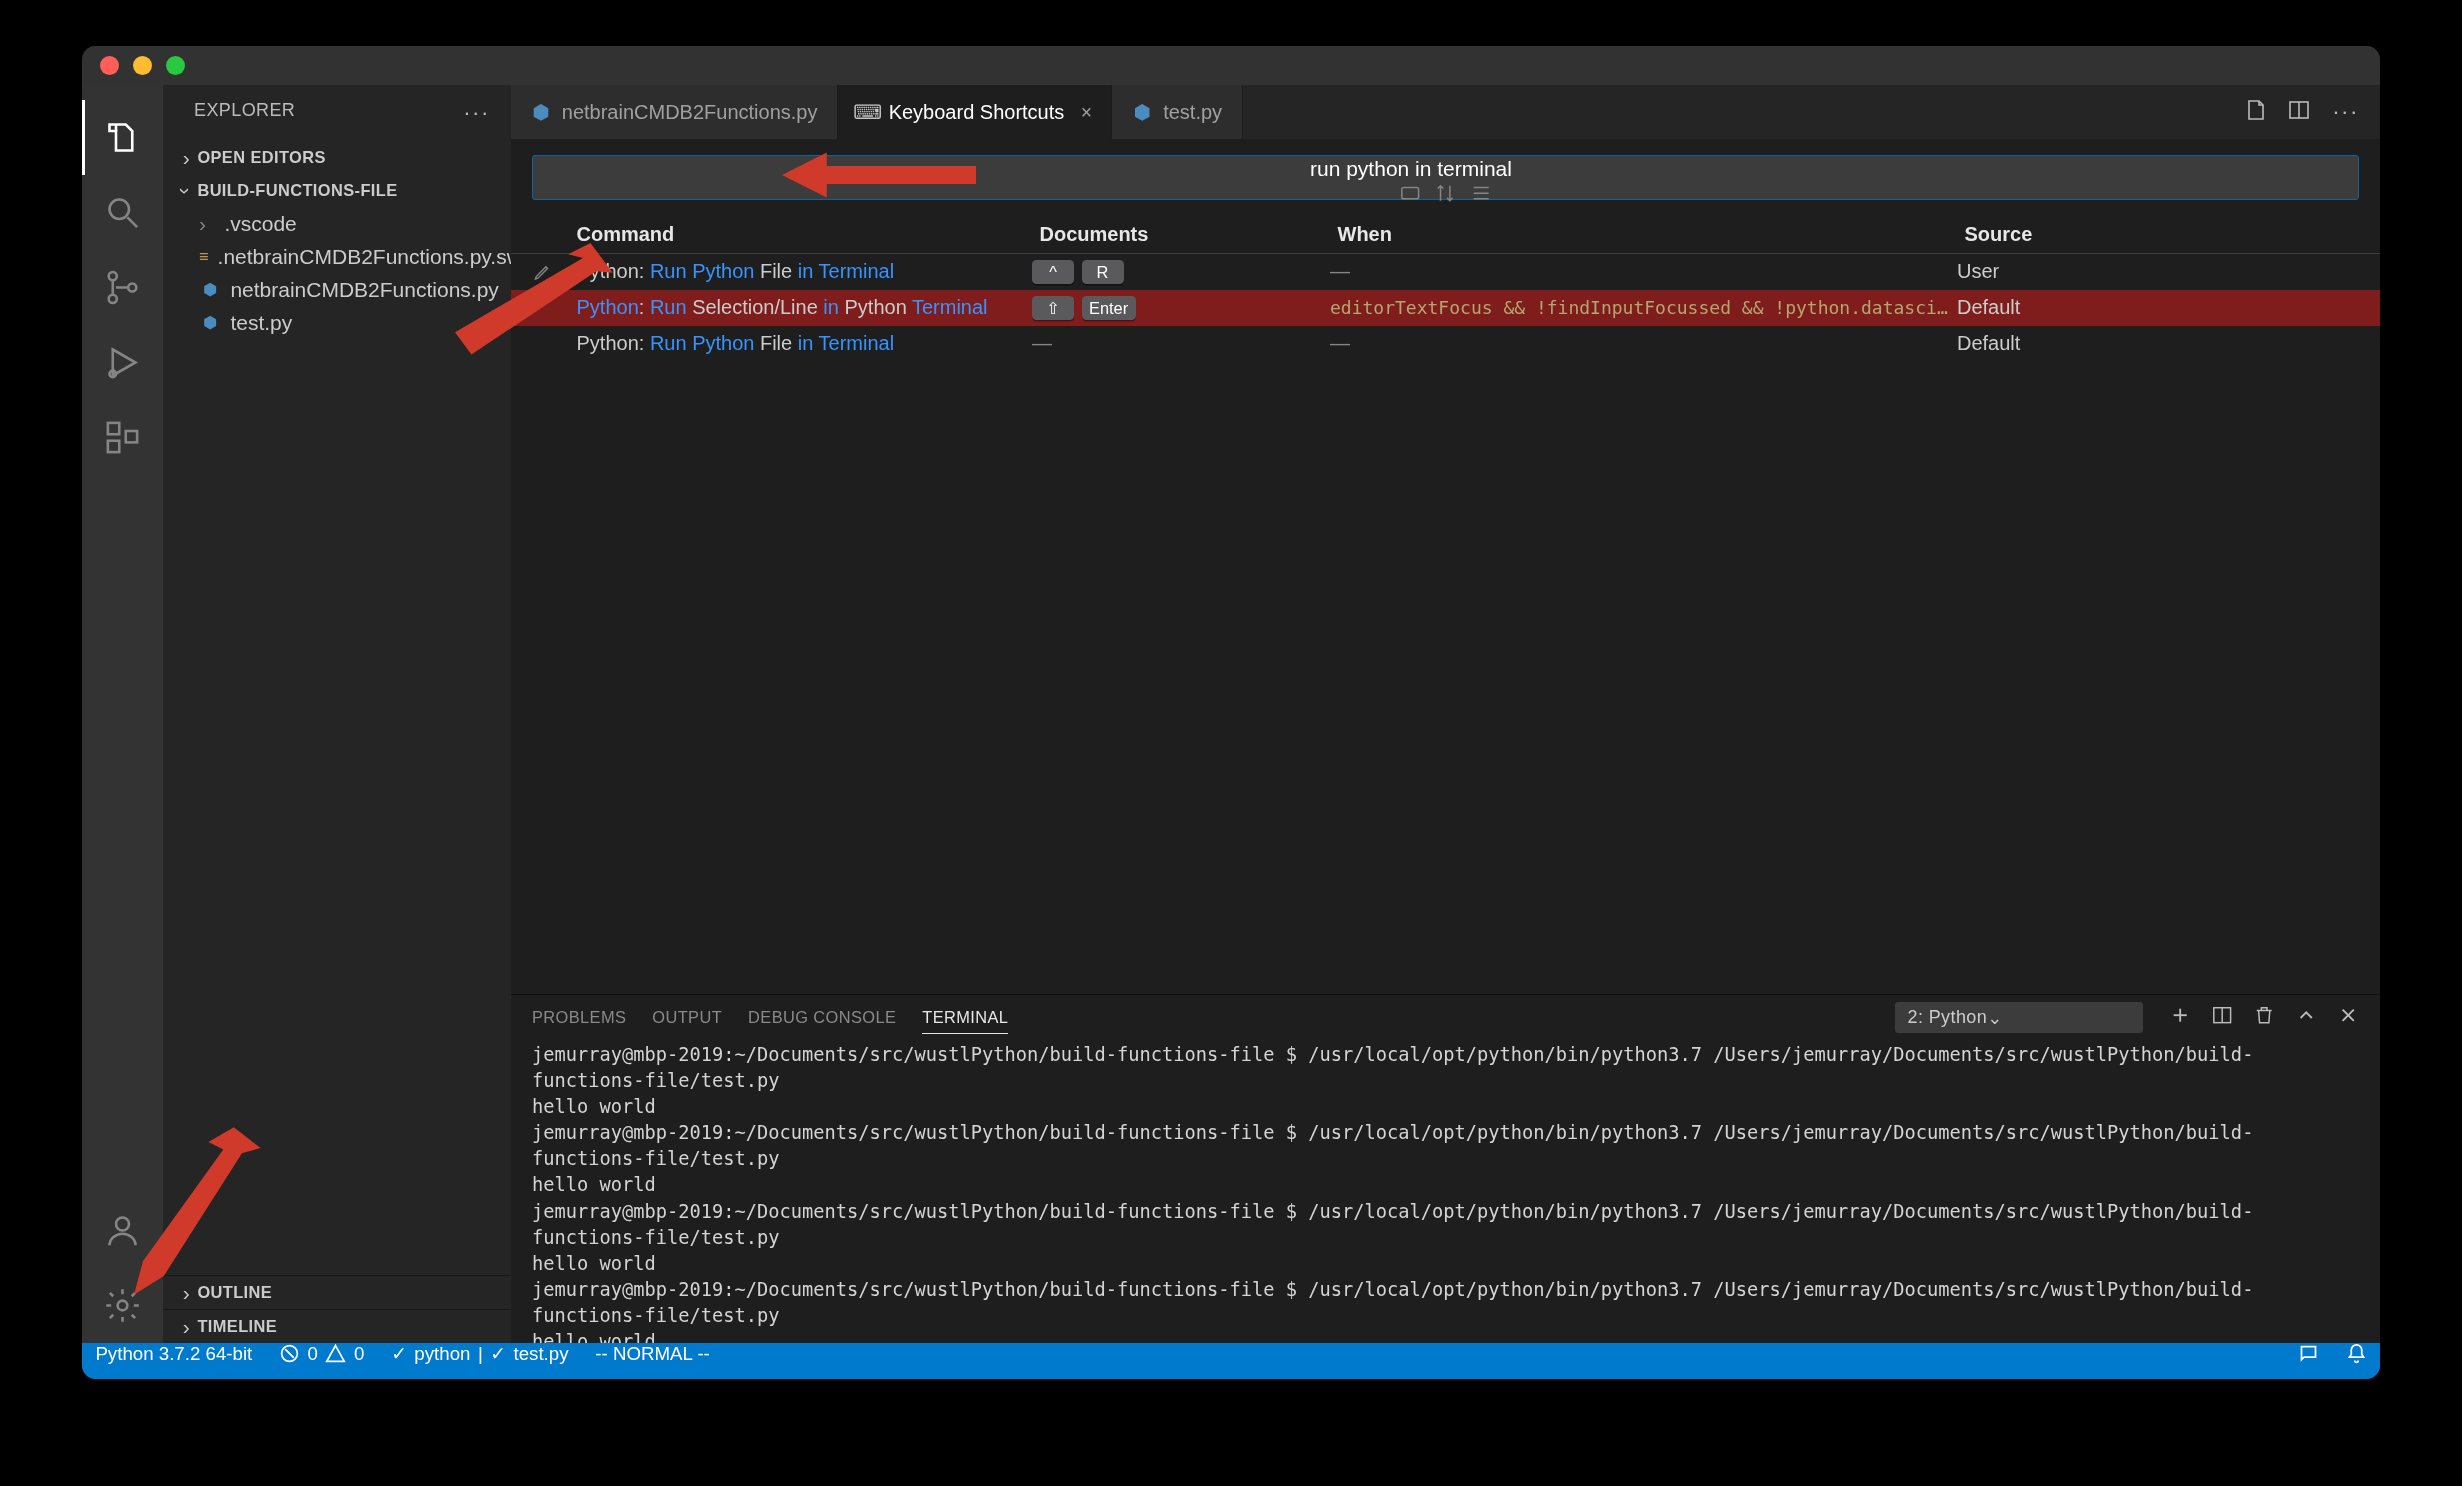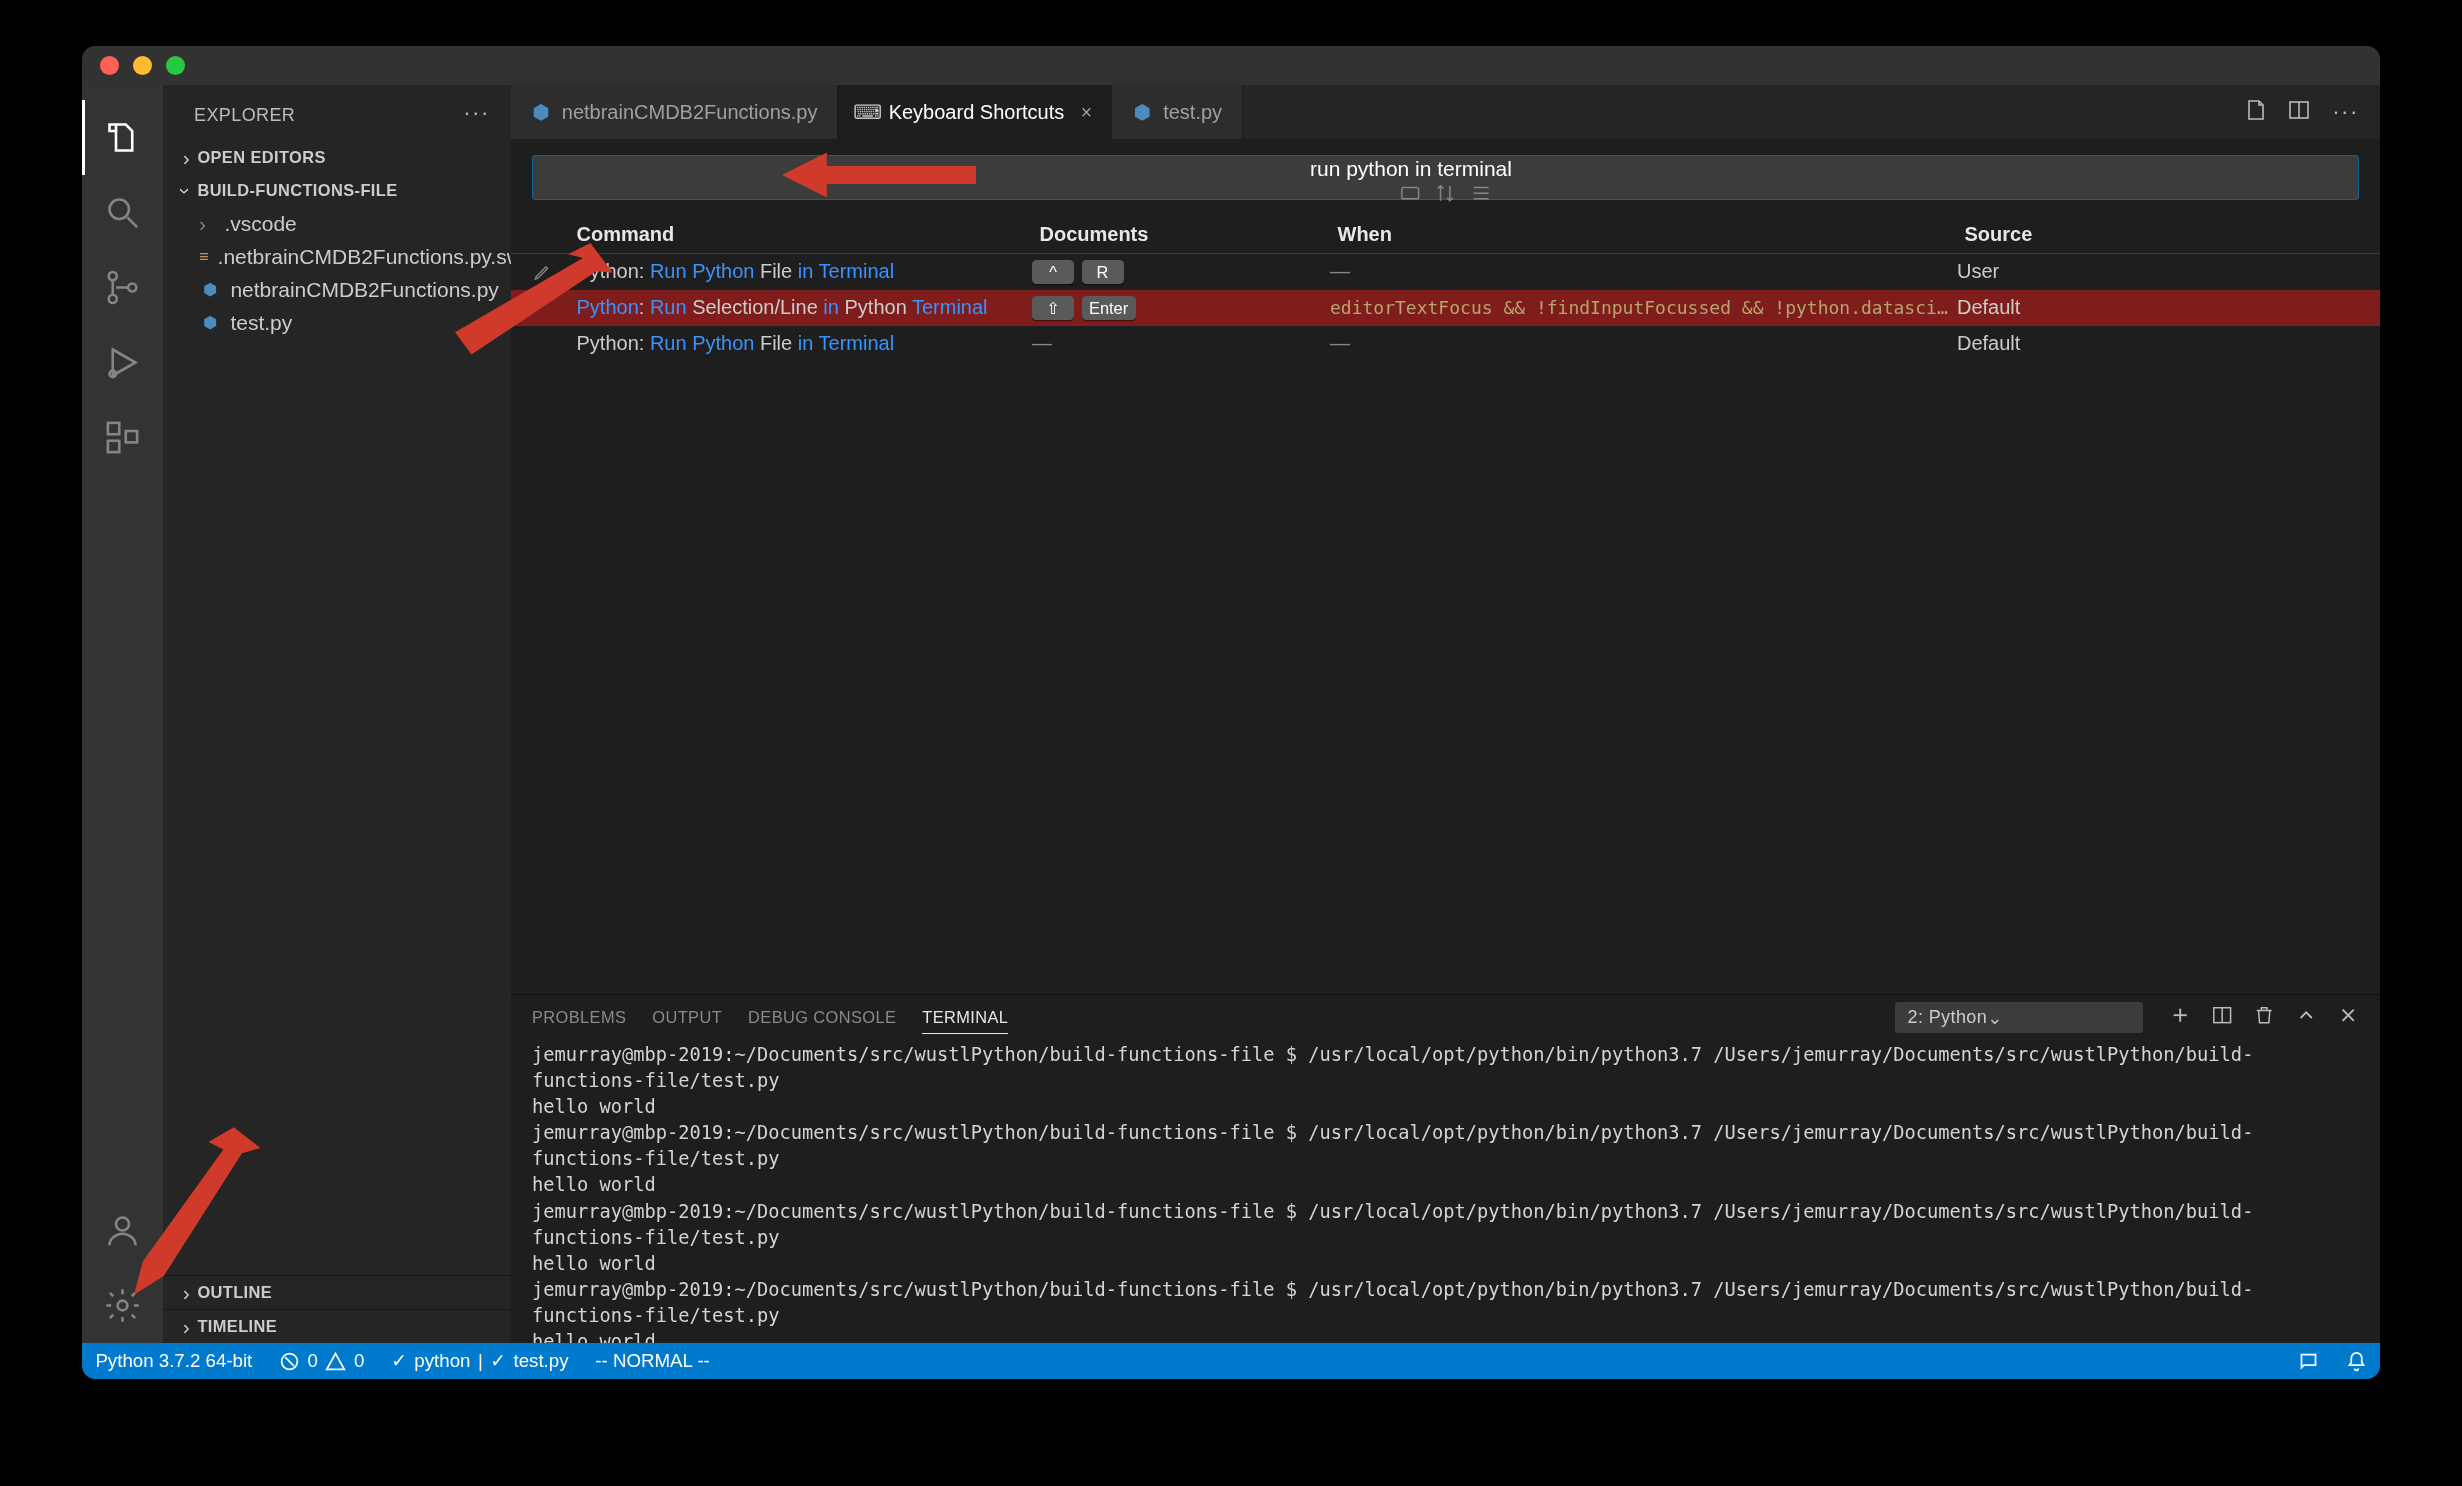--- a/index.html
+++ b/index.html
@@ -119,21 +119,21 @@
   
   .sidebar {
     width: 348px;
     background: var(--bg-sidebar);
     display: flex;
     flex-direction: column;
     flex: none;
   }
   .sidebar-title {
     display: flex;
-    align-items: flex-end;
+    align-items: flex-start;
     justify-content: space-between;
     padding: 15px 21px 15px 31px;
     font-size: 18px;
     letter-spacing: 0.4px;
     color: var(--text-dim);
   }
   .ellipsis { color: var(--text-dim); font-size: 22.4px; letter-spacing: 1.5px; }
   .tree {
     font-size: 21px;
   }
@@ -384,21 +384,20 @@
     height: 36px;
     background: var(--accent-blue);
     display: flex;
     align-items: center;
     color: #ffffff;
     font-size: 18.7px;
     flex: none;
   }
   .sb-item {
     display: flex;
-    align-items: center;
     gap: 7.5px;
     padding: 0 13.4px;
     height: 100%;
   }
   .sb-spacer { flex: 1; }
   .sb-item svg { width: 21px; height: 21px; }
 
   
   .arrow {
     position: absolute;

